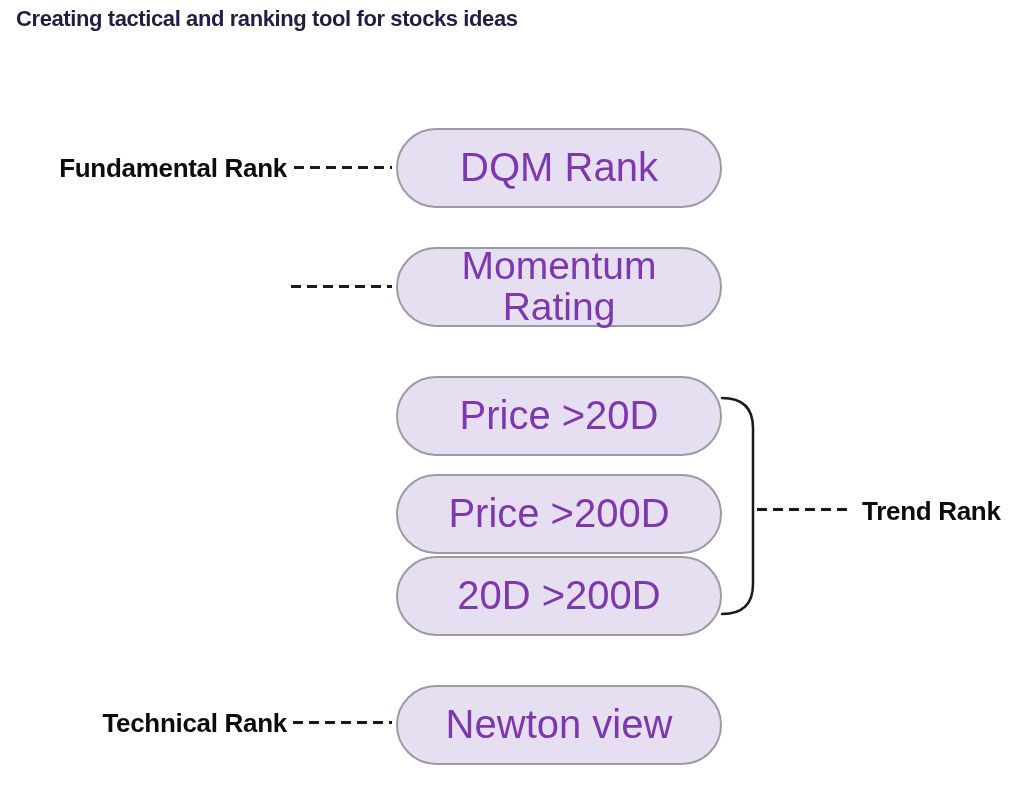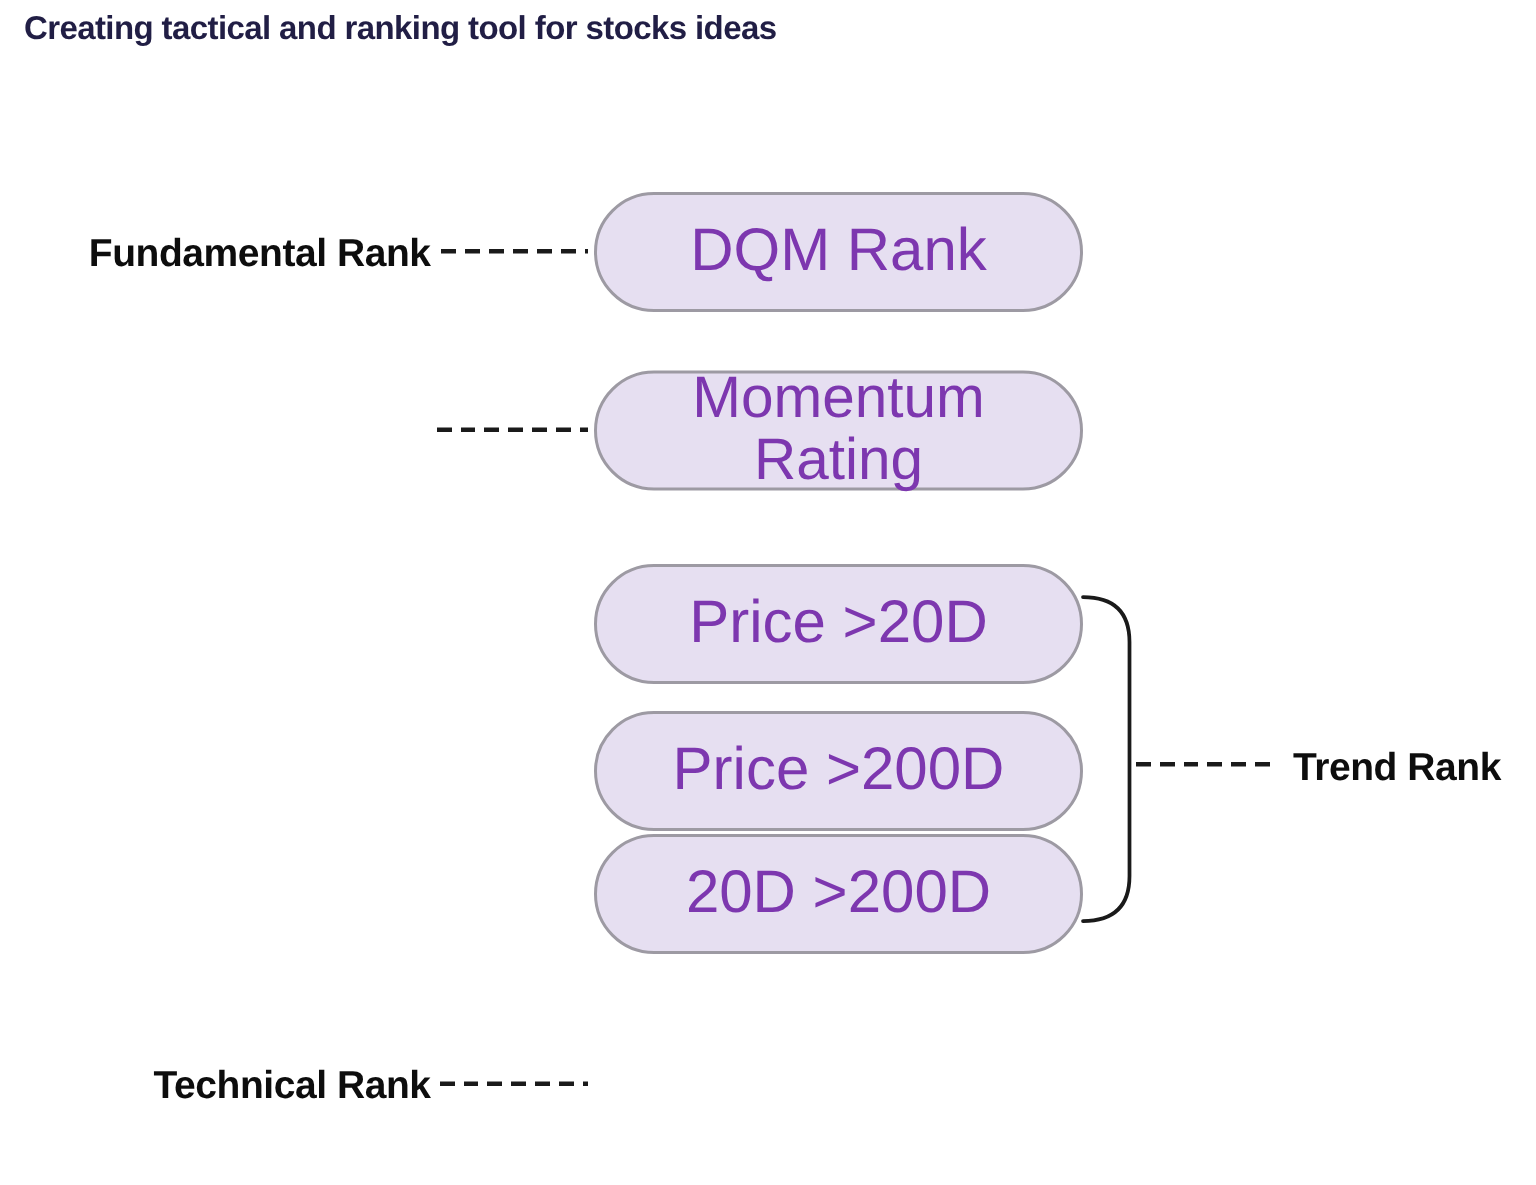--- a/index.html
+++ b/index.html
@@ -107,14 +107,17 @@
   </div>
 
   <svg class="bracket" viewBox="0 0 40 224">
     <path d="M 3 4 Q 34 4 34 34 L 34 190 Q 34 220 3 220" fill="none" stroke="#1a1a1a" stroke-width="2.5" stroke-linecap="round"></path>
   </svg>
   <div class="dash" style="left:757px; top:508px; width:93px;"></div>
   <div class="side-label right-anchored" style="top:708px;">Technical Rank</div>
 
   <div class="side-label" style="left:862px; top:496px;">Trend Rank</div>
   <div class="dash" style="left:293px; top:721px; width:99px;"></div>
+  <div class="pill" style="top:685px;">
+    <span>Newton view</span>
+  </div>
 
 </div>
 
 </body></html>

